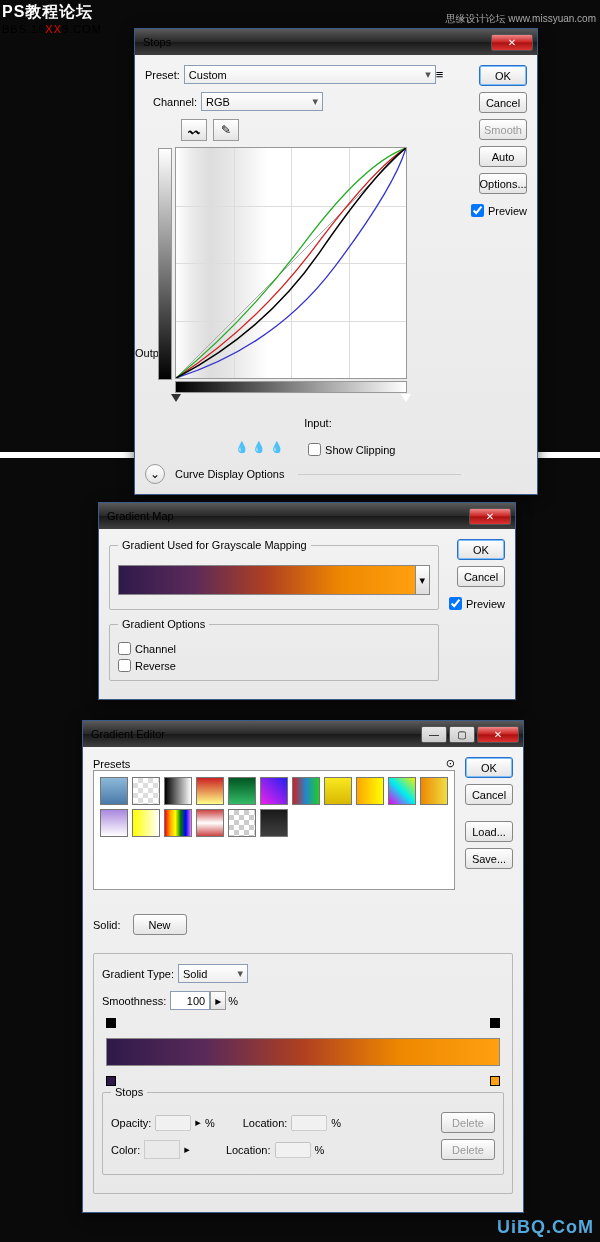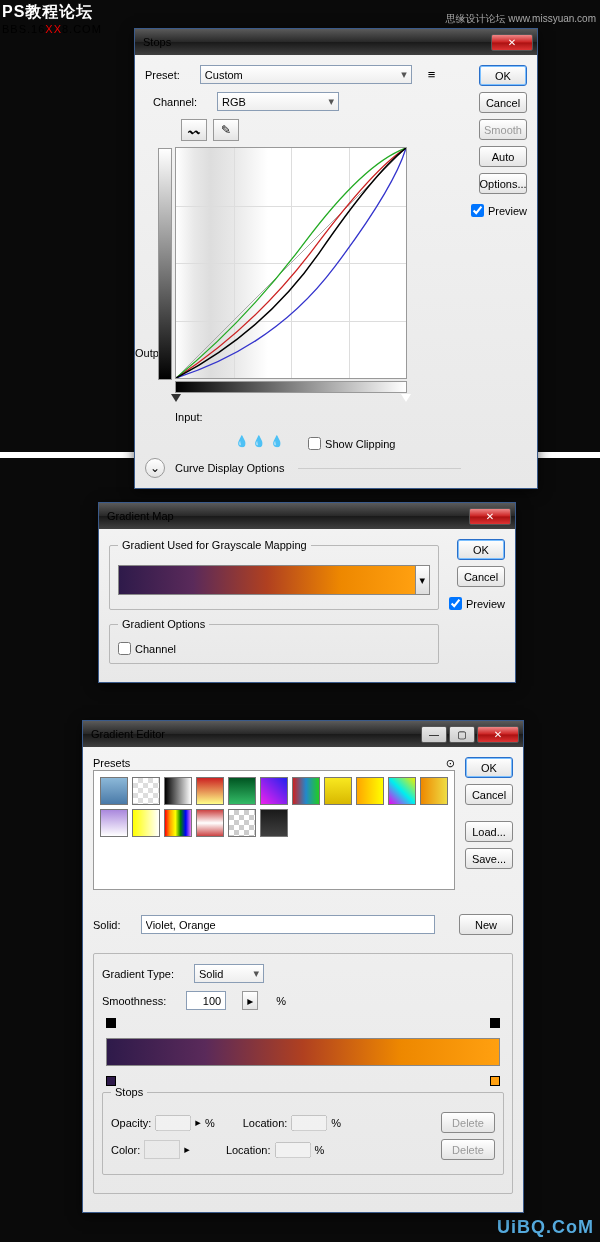--- a/index.html
+++ b/index.html
@@ -17,21 +17,21 @@
 .tb-btn{width:26px;height:17px;border:1px solid #555;border-radius:2px;background:linear-gradient(#e8e8e8,#ccc);display:flex;align-items:center;justify-content:center;font-size:10px}
 .tb-close{background:linear-gradient(#e88,#c22 48%,#a11 52%,#d33);color:#fff;width:42px}
 .dlg-body{padding:10px;display:flex;gap:10px}
 .btn{width:48px;height:21px;background:linear-gradient(#fff,#e4e4e4);border:1px solid #888;border-radius:3px;display:flex;align-items:center;justify-content:center;font-size:11px;margin-bottom:6px;cursor:pointer}
 .btn.default{border:1px solid #2a6fc9;box-shadow:inset 0 0 0 1px #7abfff}
 .btn.disabled{color:#999}
 .rcol{display:flex;flex-direction:column;align-items:flex-end}
 .chk{display:flex;align-items:flex-end;gap:4px;margin-top:4px}
 .chk input{width:13px;height:13px}
 label{font-size:11px}
-.field{display:flex;align-items:center;gap:16px;margin-bottom:8px}
+.field{display:flex;align-items:center;gap:0;margin-bottom:8px}
 .field input,.field select{border:1px solid #8a9db5;background:#fff;height:19px;padding:0 4px;font-size:11px}
 .drop{border:1px solid #8a9db5;background:linear-gradient(#fff,#eee);height:19px;display:flex;align-items:center;padding:0 18px 0 4px;position:relative}
 .drop::after{content:"▾";position:absolute;right:4px;color:#555}
 fieldset{border:1px solid #b8b8b8;border-radius:2px;padding:8px;margin-bottom:8px}
 legend{padding:0 4px;font-size:11px}
 
 .curves-main{flex:1}
 .curves-graph{width:232px;height:232px;border:1px solid #999;background:#fff;position:relative;margin-left:30px}
 .grid-line{position:absolute;background:#ddd}
 .gl-v{width:1px;height:100%}
@@ -68,21 +68,21 @@
   <div class="titlebar">
     <span class="title">Stops</span>
     <div class="tb-btns">
         <div class="tb-btn tb-close">✕</div>
       </div>
   </div>
   <div class="dlg-body">
     <div class="curves-main">
       <div class="field">
           <label class="io-label">Preset:</label>
-        <div class="drop" style="width:212px">
+        <div class="drop" style="width:252px">
             <span>Custom</span>
           </div>
         <span style="font-size:13px">≡</span>
       </div>
       <div class="field" style="margin-left:8px">
           <label class="io-label">Channel:</label>
         <div class="drop" style="width:122px">
             <span>RGB</span>
           </div>
       </div>
@@ -106,21 +106,21 @@
             <path d="M0,232 Q70,175 130,95 T232,0" stroke="#2a2" fill="none" stroke-width="1.3"></path>
             <path d="M0,232 Q100,200 160,120 T232,0" stroke="#33c" fill="none" stroke-width="1.3"></path>
             <path d="M0,232 Q90,185 145,105 T232,0" stroke="#000" fill="none" stroke-width="1.5"></path>
           </svg>
           <div class="vbar"></div>
         </div>
         <div class="hbar">
           <div class="tri" style="left:-5px"></div>
             <div class="tri" style="right:-5px;border-top-color:#fff"></div>
         </div>
-        <div style="margin-left:30px;margin-top:18px"><label>Input:</label></div>
+        <div style="text-align:center;margin-left:30px;margin-top:24px"><label>Input:</label></div>
       </div>
       <div class="eyedrop">
         <span>💧</span>
         <span>💧</span>
         <span>💧</span>
         <div class="chk" style="margin-left:20px">
             <input type="checkbox" style="">
             <label>Show Clipping</label>
           </div>
       </div>
@@ -159,20 +159,24 @@
           <div class="gm-grad"></div>
           <div class="gm-drop">▾</div>
         </div>
       </fieldset>
       <fieldset>
         <legend>Gradient Options</legend>
         <div class="chk">
             <input type="checkbox" style="">
             <label>Channel</label>
           </div>
+        <div class="chk">
+            <input type="checkbox" style="">
+            <label>Reverse</label>
+          </div>
       </fieldset>
     </div>
     <div class="rcol">
       <div class="btn default">OK</div>
       <div class="btn">Cancel</div>
       <div class="chk">
           <input type="checkbox" checked="" style="">
           <label>Preview</label>
         </div>
     </div>
@@ -184,21 +188,21 @@
     <span class="title">Gradient Editor</span>
     <div class="tb-btns">
       <div class="tb-btn">—</div>
       <div class="tb-btn">▢</div>
       <div class="tb-btn tb-close">✕</div>
     </div>
   </div>
   <div class="dlg-body" style="flex-direction:column">
     <div style="display:flex;gap:10px">
       <div style="flex:1">
-        <div style="display:flex;justify-content:space-between;">
+        <div style="display:flex;justify-content:space-between;align-items:center">
             <label>Presets</label>
             <span>⊙</span>
           </div>
         <div class="presets" id="presets">
             <div class="sw" style="background: linear-gradient(rgb(140, 184, 216), rgb(74, 122, 168));"></div>
             <div class="sw" style="background: repeating-conic-gradient(rgb(221, 221, 221) 0deg, rgb(221, 221, 221) 25%, rgb(255, 255, 255) 0deg, rgb(255, 255, 255) 50%) 0px 0px / 10px 10px;"></div>
             <div class="sw" style="background: linear-gradient(to right, rgb(0, 0, 0), rgb(255, 255, 255));"></div>
             <div class="sw" style="background: linear-gradient(rgb(204, 34, 34), rgb(255, 255, 136));"></div>
             <div class="sw" style="background: linear-gradient(rgb(0, 85, 34), rgb(51, 187, 102));"></div>
             <div class="sw" style="background: linear-gradient(45deg, rgb(238, 34, 238), rgb(34, 34, 238));"></div>
@@ -218,21 +222,20 @@
       <div class="rcol">
         <div class="btn default">OK</div>
         <div class="btn">Cancel</div>
         <div style="height:10px"></div>
         <div class="btn">Load...</div>
         <div class="btn">Save...</div>
       </div>
     </div>
     <div class="field" style="margin-top:14px">
         <label class="io-label">Solid:</label>
-      <input type="text" style="flex: 1 1 0%;" value="Violet, Orange">
       <div class="btn" style="width:54px;margin:0 0 0 8px">New</div>
     </div>
     <fieldset style="padding:10px 8px">
       <div class="field">
           <label class="io-label">Gradient Type:</label>
         <div class="drop" style="width:70px">
             <span>Solid</span>
           </div>
       </div>
       <div class="field">

